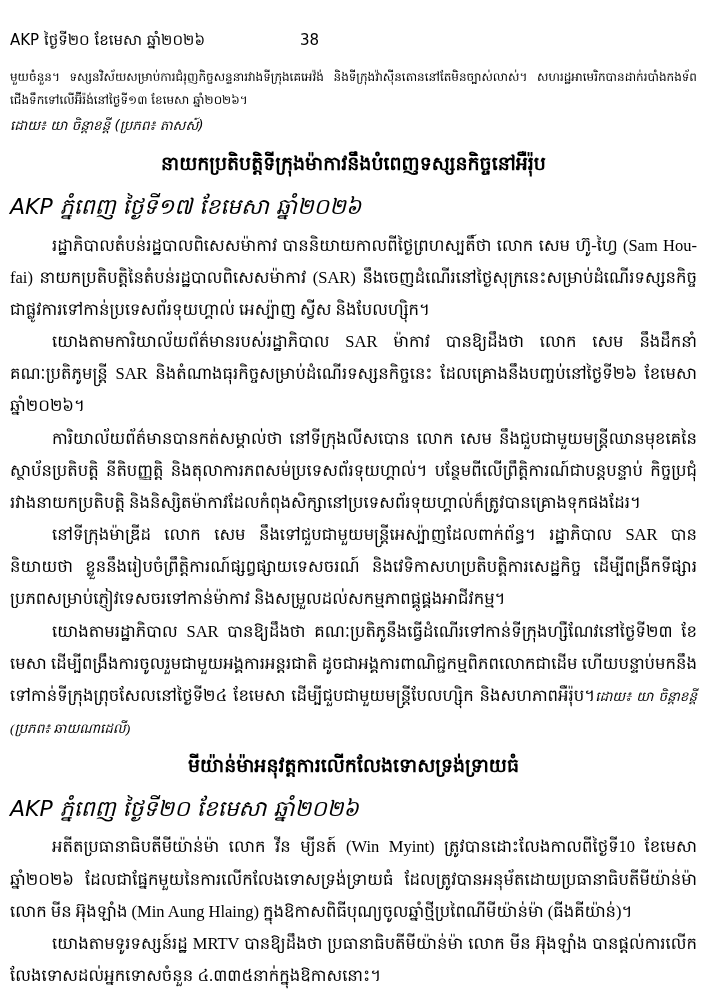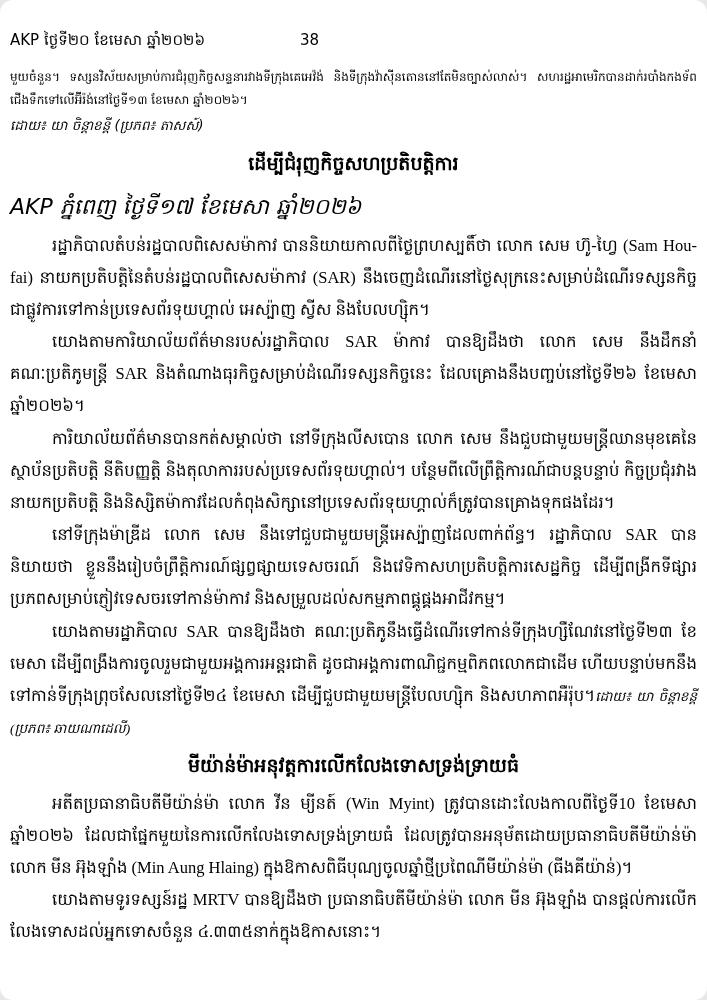--- a/index.html
+++ b/index.html
@@ -7,21 +7,20 @@
   body { font-family: "DejaVu Sans", sans-serif; }
   .page {
     width: 707px;
     height: 1000px;
     margin: 0 auto;
     background: #ffffff;
     color: #000000;
     padding: 30px 10px 20px 10px;
     overflow: hidden;
     position: relative;
-    border-radius: 13px;
   }
   .header-row {
     display: flex;
     align-items: baseline;
     font-size: 15px;
     margin-bottom: 14px;
   }
   .header-date { white-space: nowrap; }
   .page-number { margin-left: 95px; font-size: 15px; text-align: center; }
   .body-text {
@@ -69,30 +68,31 @@
   <div class="header-row">
     <span class="header-date">AKP ថ្ងៃទី២០ ខែមេសា ឆ្នាំ២០២៦</span>
     <span class="page-number">38</span>
   </div>
 
   <div class="body-text">មួយចំនួន។ ទស្សនវិស័យសម្រាប់ការជំរុញកិច្ចសន្ទនារវាងទីក្រុងគេអេវ៉ង់ និងទីក្រុងវ៉ាស៊ីនតោននៅតែមិនច្បាស់លាស់។ សហរដ្ឋអាមេរិកបានដាក់របាំងកងទ័ពជើងទឹកទៅលើអ៊ីរ៉ង់នៅថ្ងៃទី១៣ ខែមេសា ឆ្នាំ២០២៦។</div>
   <div class="byline">ដោយ៖ យា ចិន្តាខន្តី (ប្រភព៖ តាសស៍)</div>
 
   <div class="article">
     <div class="headline">
-      <div>ដើម្បីជំរុញកិច្ចសហប្រតិបត្តិការ</div>
+      <div>នាយកប្រតិបត្តិទីក្រុងម៉ាកាវនឹងបំពេញទស្សនកិច្ចនៅអឺរ៉ុប</div>
     </div>
     <div class="dateline">AKP ភ្នំពេញ ថ្ងៃទី១៧ ខែមេសា ឆ្នាំ២០២៦</div>
     <p class="para">រដ្ឋាភិបាលតំបន់រដ្ឋបាលពិសេសម៉ាកាវ បាននិយាយកាលពីថ្ងៃព្រហស្បតិ៍ថា លោក សេម ហ៊ូ-ហ្វៃ (Sam Hou-fai) នាយកប្រតិបត្តិនៃតំបន់រដ្ឋបាលពិសេសម៉ាកាវ (SAR) នឹងចេញដំណើរនៅថ្ងៃសុក្រនេះសម្រាប់ដំណើរទស្សនកិច្ចជាផ្លូវការទៅកាន់ប្រទេសព័រទុយហ្គាល់ អេស្ប៉ាញ ស្វីស និងបែលហ្ស៊ិក។</p>
     <p class="para">យោងតាមការិយាល័យព័ត៌មានរបស់រដ្ឋាភិបាល SAR ម៉ាកាវ បានឱ្យដឹងថា លោក សេម នឹងដឹកនាំគណៈប្រតិភូមន្ត្រី SAR និងតំណាងធុរកិច្ចសម្រាប់ដំណើរទស្សនកិច្ចនេះ ដែលគ្រោងនឹងបញ្ចប់នៅថ្ងៃទី២៦ ខែមេសា ឆ្នាំ២០២៦។</p>
-    <p class="para">ការិយាល័យព័ត៌មានបានកត់សម្គាល់ថា នៅទីក្រុងលីសបោន លោក សេម នឹងជួបជាមួយមន្ត្រីឈានមុខគេនៃស្ថាប័នប្រតិបត្តិ នីតិបញ្ញត្តិ និងតុលាការរបស់ប្រទេសព័រទុយហ្គាល់។ បន្ថែមពីលើព្រឹត្តិការណ៍ជាបន្តបន្ទាប់ កិច្ចប្រជុំរវាងនាយកប្រតិបត្តិ និងនិស្សិតម៉ាកាវដែលកំពុងសិក្សានៅប្រទេសព័រទុយហ្គាល់ក៏ត្រូវបានគ្រោងទុកផងដែរ។</p>
+    <p class="para">ការិយាល័យព័ត៌មានបានកត់សម្គាល់ថា នៅទីក្រុងលីសបោន លោក សេម នឹងជួបជាមួយមន្ត្រីឈានមុខគេនៃស្ថាប័នប្រតិបត្តិ នីតិបញ្ញត្តិ និងតុលាការភពសម់ប្រទេសព័រទុយហ្គាល់។ បន្ថែមពីលើព្រឹត្តិការណ៍ជាបន្តបន្ទាប់ កិច្ចប្រជុំរវាងនាយកប្រតិបត្តិ និងនិស្សិតម៉ាកាវដែលកំពុងសិក្សានៅប្រទេសព័រទុយហ្គាល់ក៏ត្រូវបានគ្រោងទុកផងដែរ។</p>
     <p class="para">នៅទីក្រុងម៉ាឌ្រីដ លោក សេម នឹងទៅជួបជាមួយមន្ត្រីអេស្ប៉ាញដែលពាក់ព័ន្ធ។ រដ្ឋាភិបាល SAR បាននិយាយថា ខ្លួននឹងរៀបចំព្រឹត្តិការណ៍ផ្សព្វផ្សាយទេសចរណ៍ និងវេទិកាសហប្រតិបត្តិការសេដ្ឋកិច្ច ដើម្បីពង្រីកទីផ្សារប្រភពសម្រាប់ភ្ញៀវទេសចរទៅកាន់ម៉ាកាវ និងសម្រួលដល់សកម្មភាពផ្គូផ្គងអាជីវកម្ម។</p>
     <p class="para"><span>យោងតាមរដ្ឋាភិបាល SAR បានឱ្យដឹងថា គណៈប្រតិភូនឹងធ្វើដំណើរទៅកាន់ទីក្រុងហ្សឺណែវនៅថ្ងៃទី២៣ ខែមេសា ដើម្បីពង្រឹងការចូលរួមជាមួយអង្គការអន្តរជាតិ ដូចជាអង្គការពាណិជ្ជកម្មពិភពលោកជាដើម ហើយបន្ទាប់មកនឹងទៅកាន់ទីក្រុងព្រុចសែលនៅថ្ងៃទី២៤ ខែមេសា ដើម្បីជួបជាមួយមន្ត្រីបែលហ្ស៊ិក និងសហភាពអឺរ៉ុប។</span><span class="byline-inline">ដោយ៖ យា ចិន្តាខន្តី (ប្រភព៖ ឆាយណាដេលី)</span></p>
   </div>
 
   <div class="article">
     <div class="headline">មីយ៉ាន់ម៉ាអនុវត្តការលើកលែងទោសទ្រង់ទ្រាយធំ</div>
+    <div class="dateline">AKP ភ្នំពេញ ថ្ងៃទី២០ ខែមេសា ឆ្នាំ២០២៦</div>
     <p class="para">អតីតប្រធានាធិបតីមីយ៉ាន់ម៉ា លោក វីន ម្យីនត៍ (Win Myint) ត្រូវបានដោះលែងកាលពីថ្ងៃទី10 ខែមេសា ឆ្នាំ២០២៦ ដែលជាផ្នែកមួយនៃការលើកលែងទោសទ្រង់ទ្រាយធំ ដែលត្រូវបានអនុម័តដោយប្រធានាធិបតីមីយ៉ាន់ម៉ា លោក មីន អ៊ុងឡាំង (Min Aung Hlaing) ក្នុងឱកាសពិធីបុណ្យចូលឆ្នាំថ្មីប្រពៃណីមីយ៉ាន់ម៉ា (ធីងគីយ៉ាន់)។</p>
     <p class="para">យោងតាមទូរទស្សន៍រដ្ឋ MRTV បានឱ្យដឹងថា ប្រធានាធិបតីមីយ៉ាន់ម៉ា លោក មីន អ៊ុងឡាំង បានផ្តល់ការលើកលែងទោសដល់អ្នកទោសចំនួន ៤.៣៣៥នាក់ក្នុងឱកាសនោះ។</p>
 
   </div>
 
 </div>
 
 </body></html>

